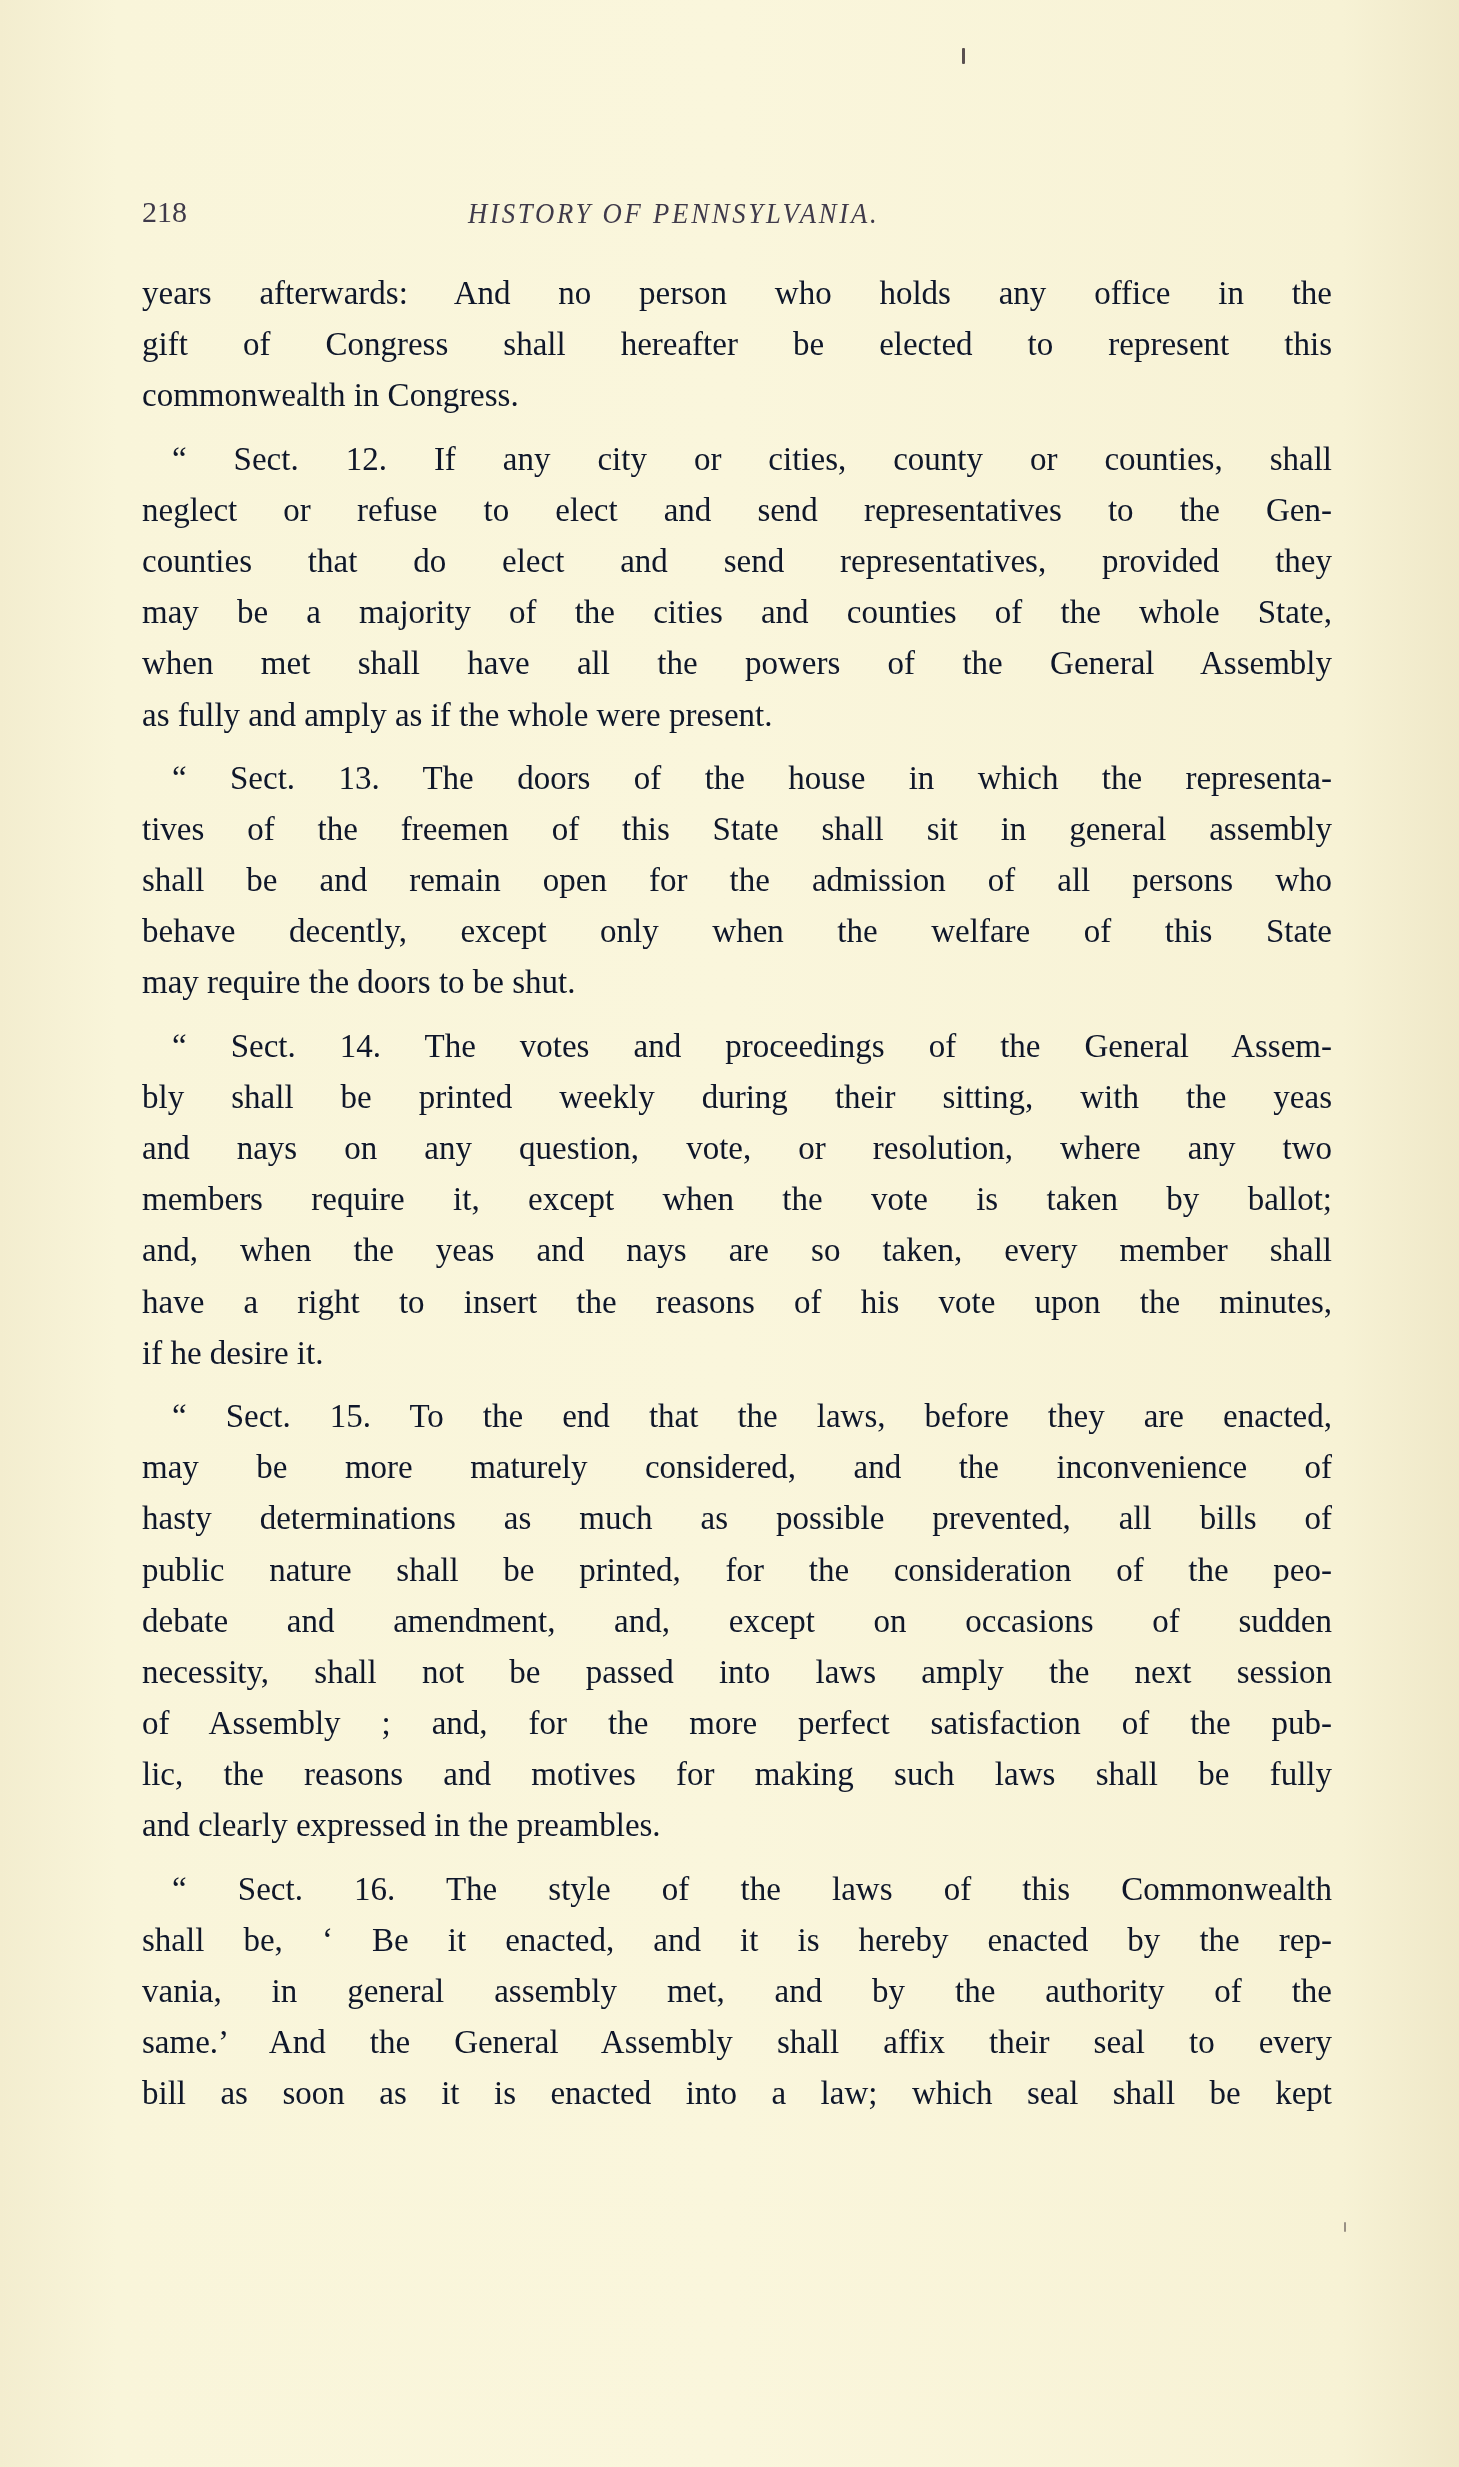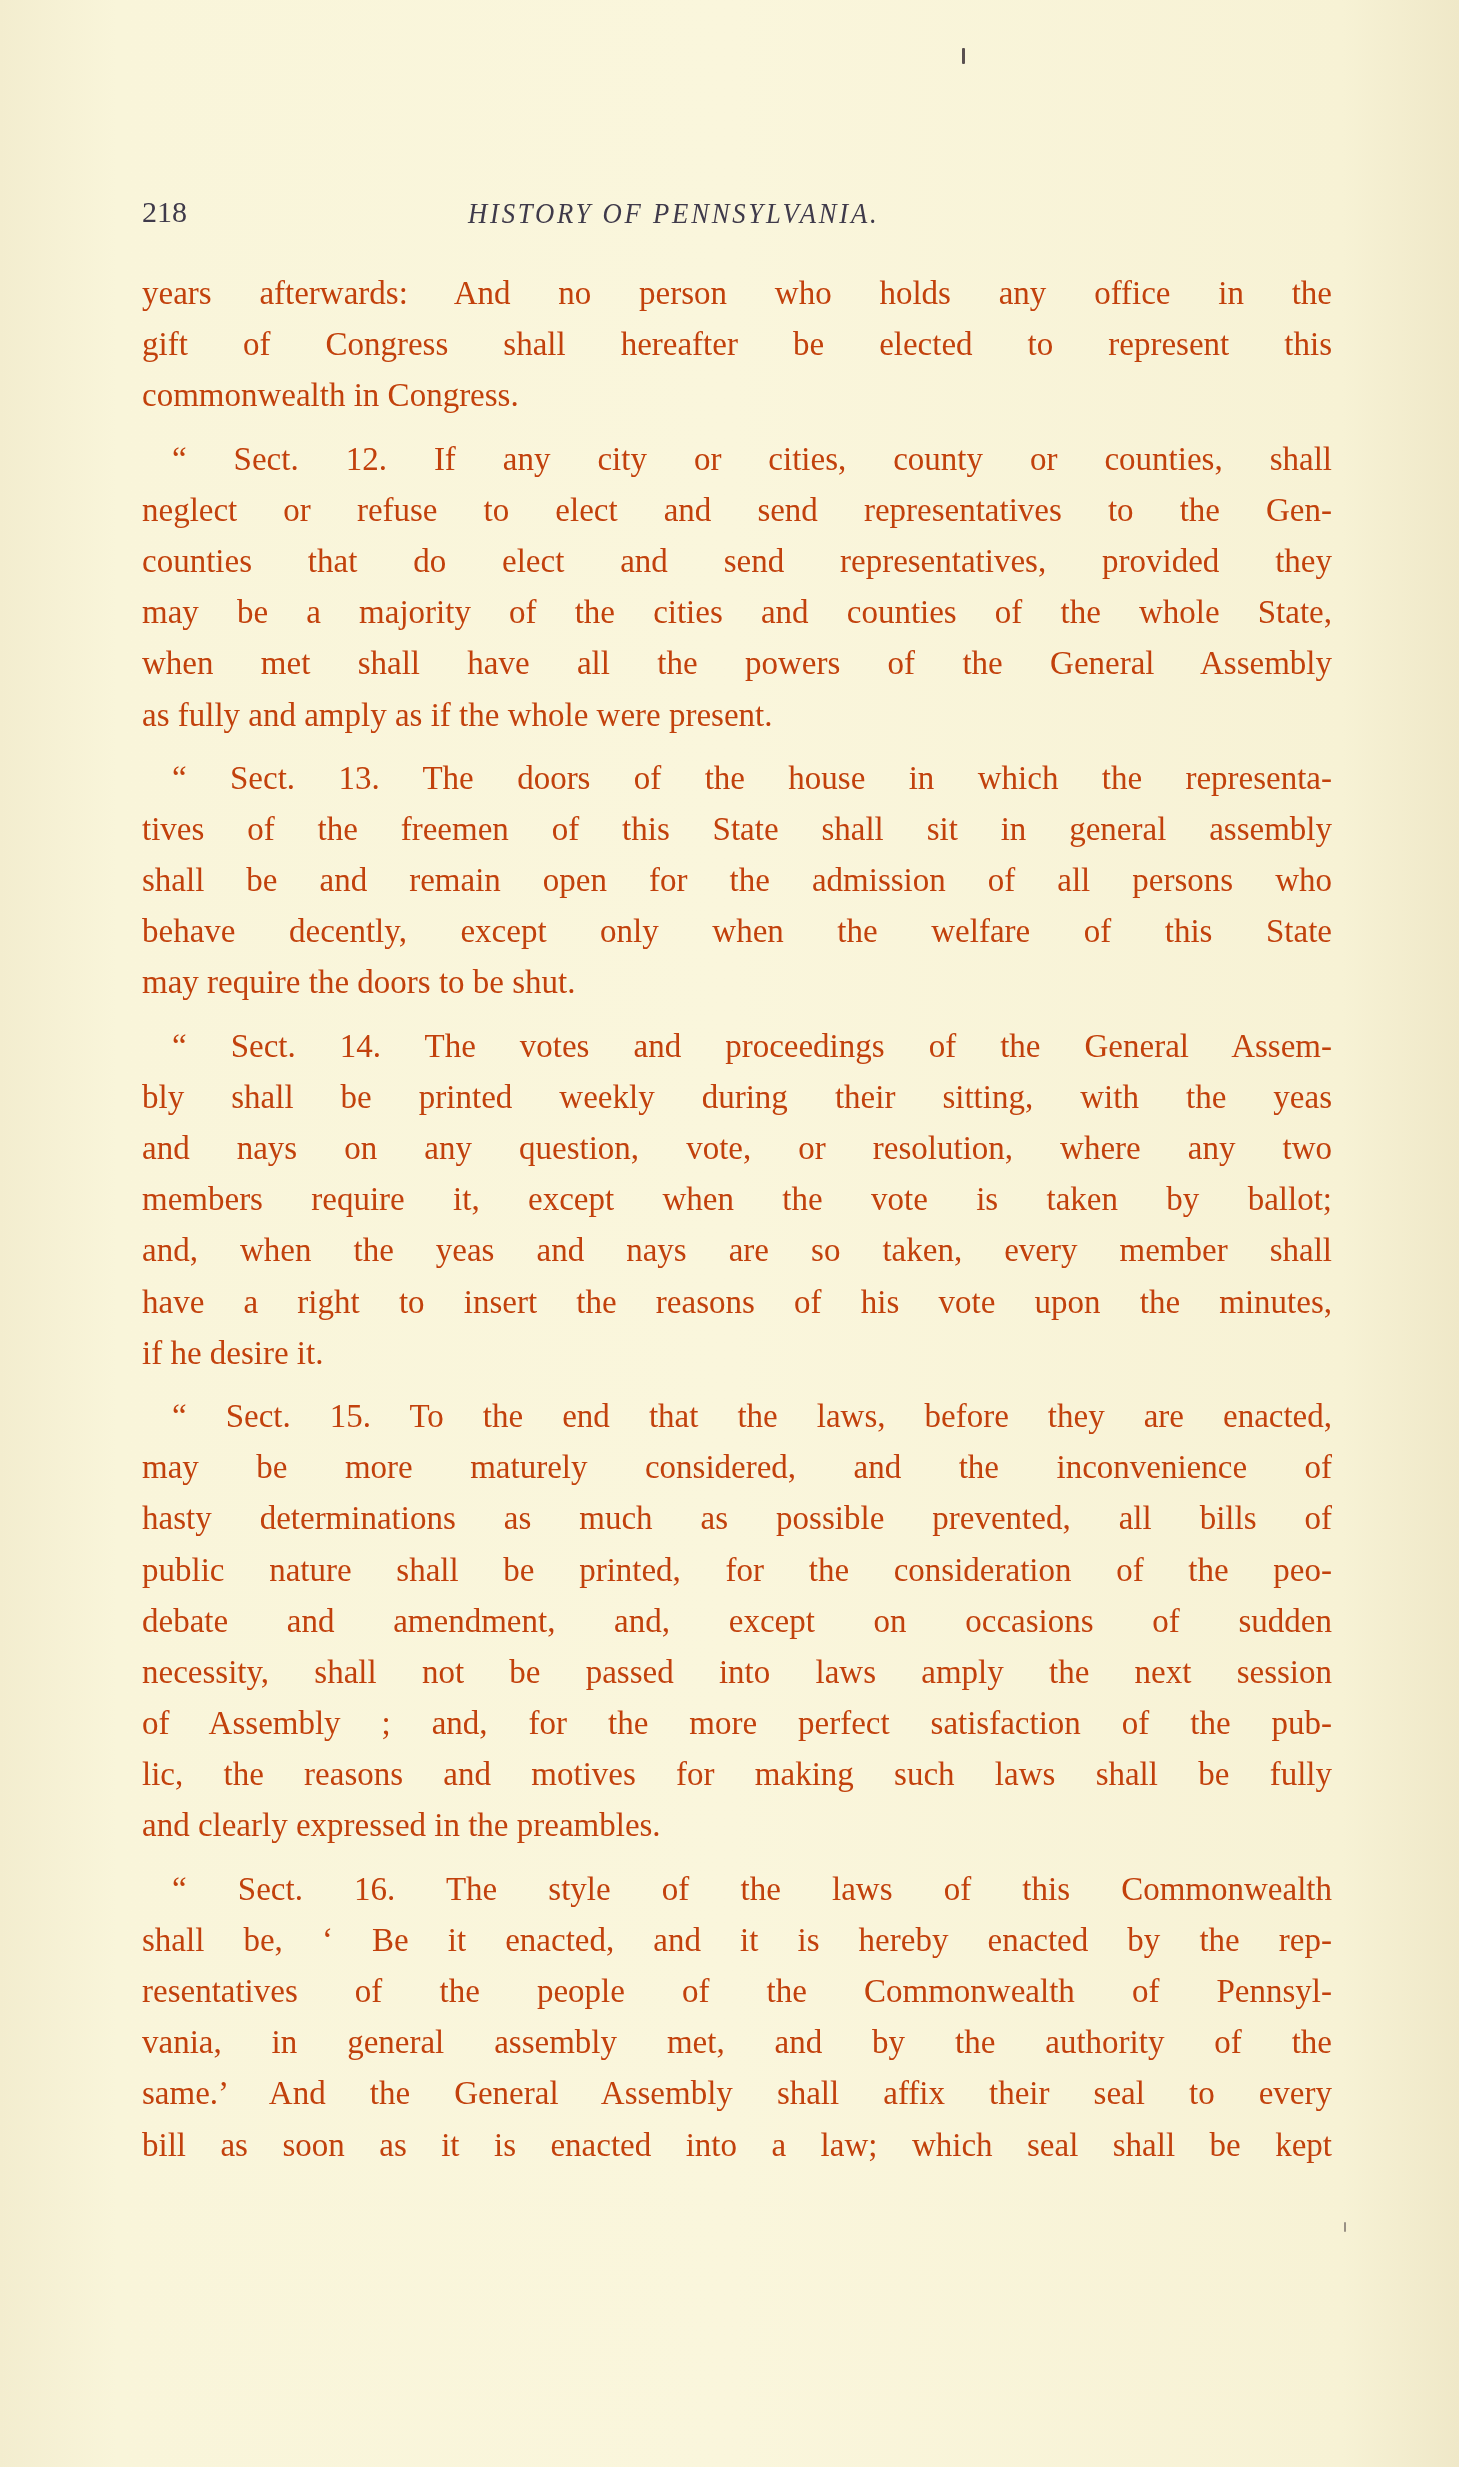--- a/index.html
+++ b/index.html
@@ -63,21 +63,21 @@
       width: 1190px;
     }
     .line {
       display: block;
       height: 51.2px;
       font-size: 33px;
       line-height: 51.2px;
       white-space: nowrap;
       text-align: justify;
       text-align-last: justify;
-      color: #c2410c;
+      color: #0f172a;
     }
     .line.last {
       text-align-last: left;
     }
     .line.indent {
       padding-left: 30px;
       margin-top: 12px;
     }
   </style>
 </head>
@@ -118,18 +118,17 @@
     <span class="line">may be more maturely considered, and the inconvenience of</span>
     <span class="line">hasty determinations as much as possible prevented, all bills of</span>
     <span class="line">public nature shall be printed, for the consideration of the peo-</span>
     <span class="line">debate and amendment, and, except on occasions of sudden</span>
     <span class="line">necessity, shall not be passed into laws amply the next session</span>
     <span class="line">of Assembly ; and, for the more perfect satisfaction of the pub-</span>
     <span class="line">lic, the reasons and motives for making such laws shall be fully</span>
     <span class="line last">and clearly expressed in the preambles.</span>
     <span class="line indent">“ Sect. 16. The style of the laws of this Commonwealth</span>
     <span class="line">shall be, ‘ Be it enacted, and it is hereby enacted by the rep-</span>
-    <span class="line">resentatives of the people of the Commonwealth of Pennsyl-</span>
     <span class="line">vania, in general assembly met, and by the authority of the</span>
     <span class="line">same.’ And the General Assembly shall affix their seal to every</span>
     <span class="line">bill as soon as it is enacted into a law; which seal shall be kept</span>
   </div>
 </div>
 
 </body></html>

